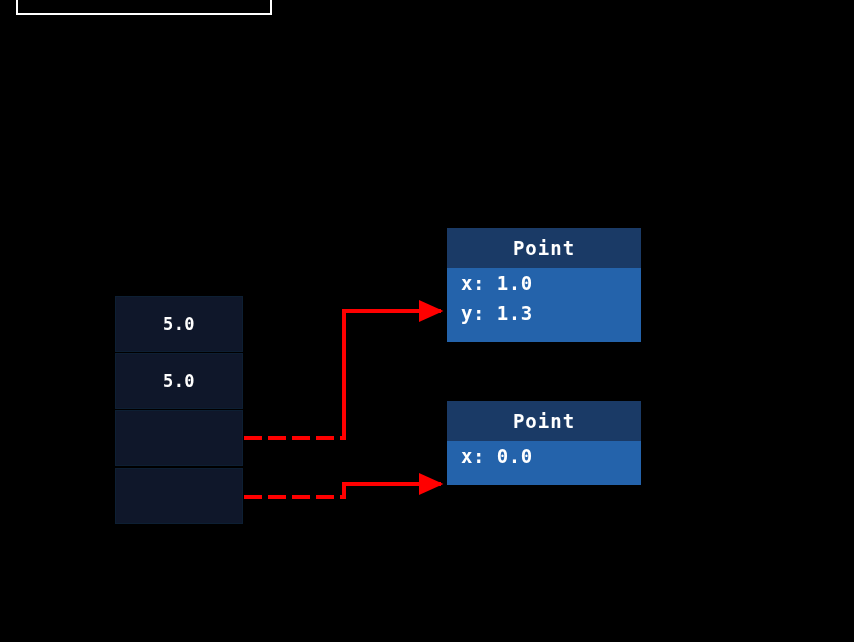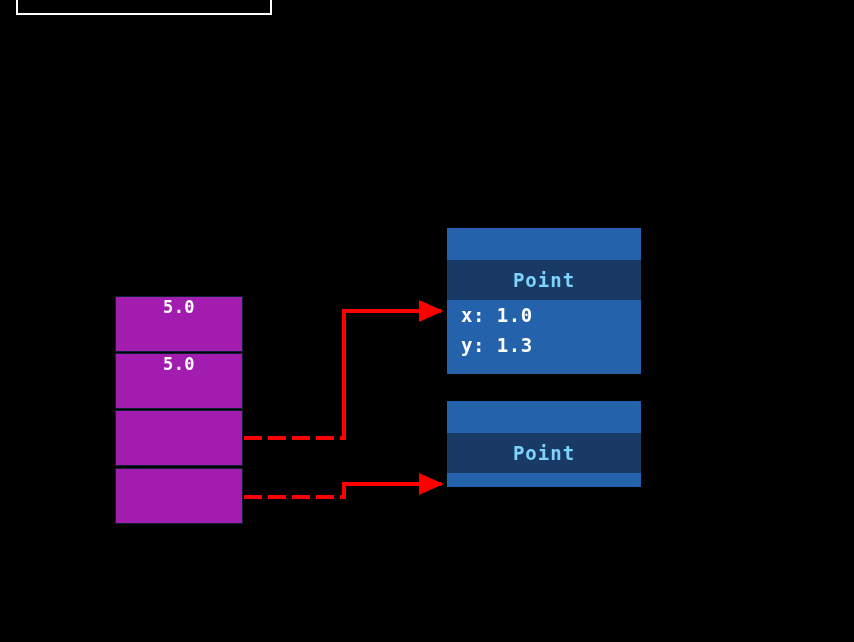--- a/index.html
+++ b/index.html
@@ -41,25 +41,25 @@
     left: 115px;
     top: 296px;
     width: 128px;
     height: 230px;
   }
   .cell {
     position: absolute;
     left: 0;
     width: 128px;
     height: 56px;
-    background: #a21caf;
+    background: #0f172a;
     border: 1px solid #0d1f33;
     box-sizing: border-box;
     display: flex;
-    align-items: flex-start;
+    align-items: center;
     justify-content: center;
     color: #ffffff;
     font-family: "DejaVu Sans Mono", monospace;
     font-size: 17px;
     font-weight: bold;
     letter-spacing: 0.5px;
   }
   .cell-0 { top: 0px; }
   .cell-1 { top: 57px; }
   .cell-2 { top: 114px; }
@@ -70,29 +70,28 @@
     position: absolute;
     width: 194px;
     background: #2463ab;
   }
   .objbox.first  { left: 447px; top: 228px; }
   .objbox.second { left: 447px; top: 401px; }
 
   .obj-header {
     height: 40px;
     background: #1a3a66;
-    color: #7dd3fc;
+    color: #ffffff;
     display: flex;
     align-items: center;
     justify-content: center;
     font-family: "DejaVu Sans Mono", monospace;
     font-size: 19px;
     font-weight: bold;
     letter-spacing: 1px;
-    margin-top: 32px;
   }
   .obj-body {
     padding: 0 0 14px 14px;
     background: #2463ab;
   }
   .obj-field {
     color: #ffffff;
     font-family: "DejaVu Sans Mono", monospace;
     font-size: 19px;
     font-weight: bold;
@@ -136,20 +135,21 @@
     <div class="obj-header">Point</div>
     <div class="obj-body">
       <div class="obj-field">x: 1.0</div>
       <div class="obj-field">y: 1.3</div>
     </div>
   </div>
 
   <div class="objbox second">
     <div class="obj-header">Point</div>
     <div class="obj-body">
+      <div class="obj-field">x: 0.0</div>
     </div>
   </div>
 
   <svg id="arrows" viewBox="0 0 854 642" xmlns="http://www.w3.org/2000/svg">
     <defs>
       <marker id="ah" markerWidth="7" markerHeight="7" refX="5.6" refY="3" orient="auto">
         <path d="M0,0.2 L6.2,3 L0,5.8 Z" fill="#ff0000"></path>
       </marker>
     </defs>
 

